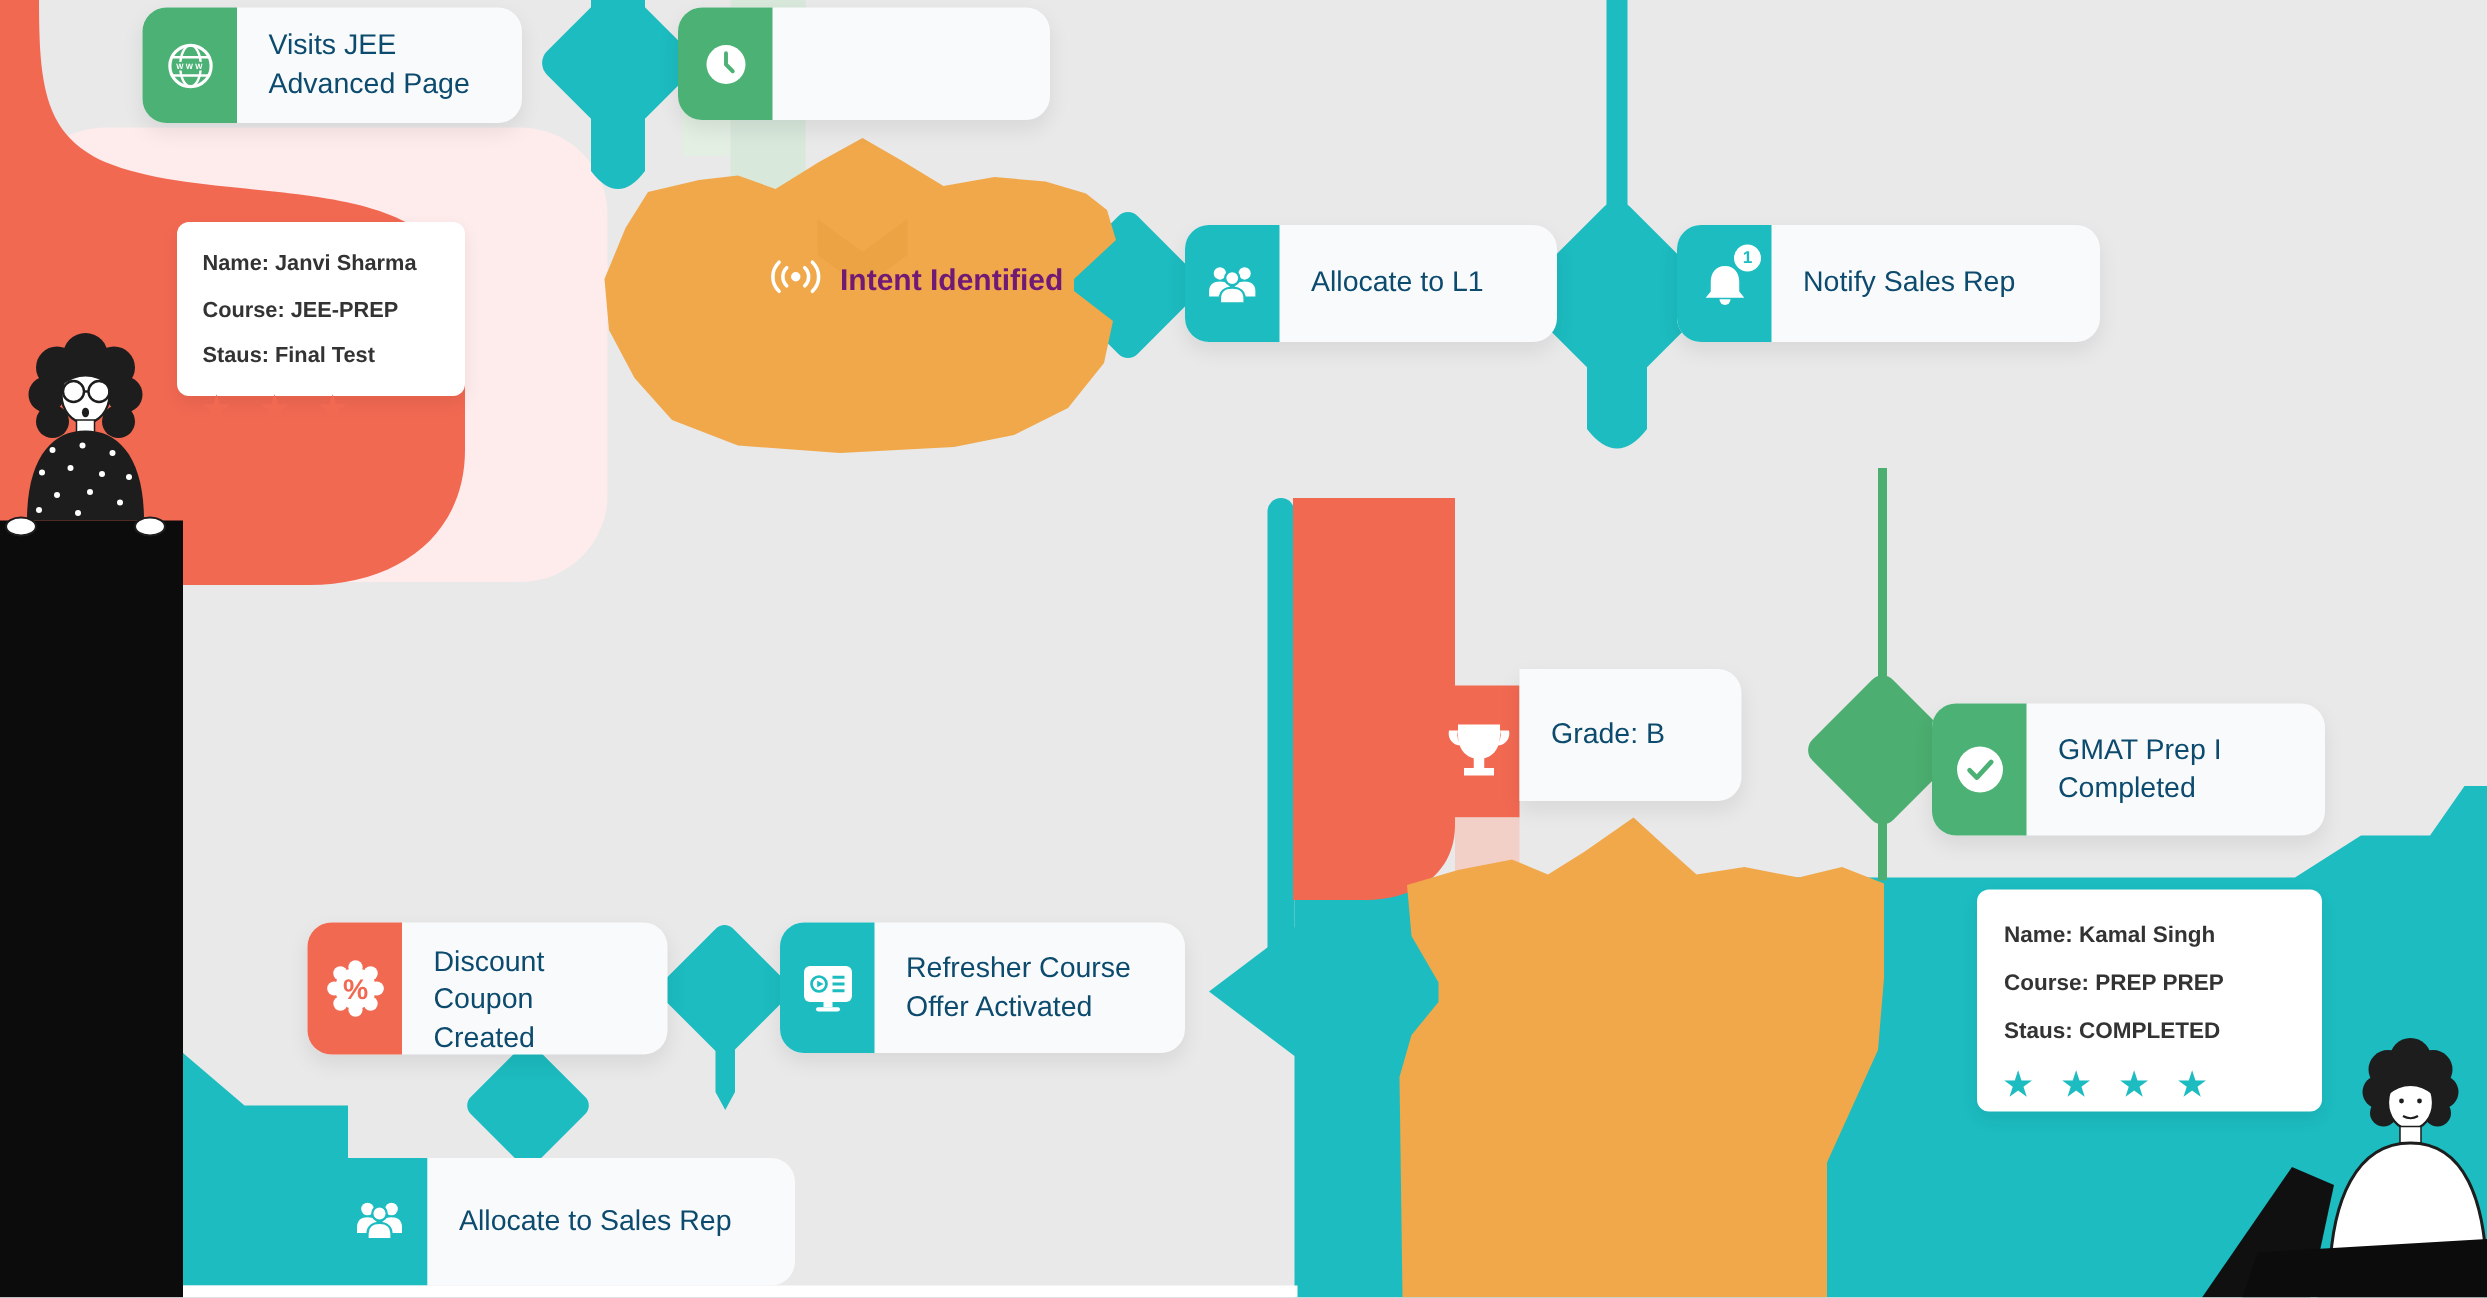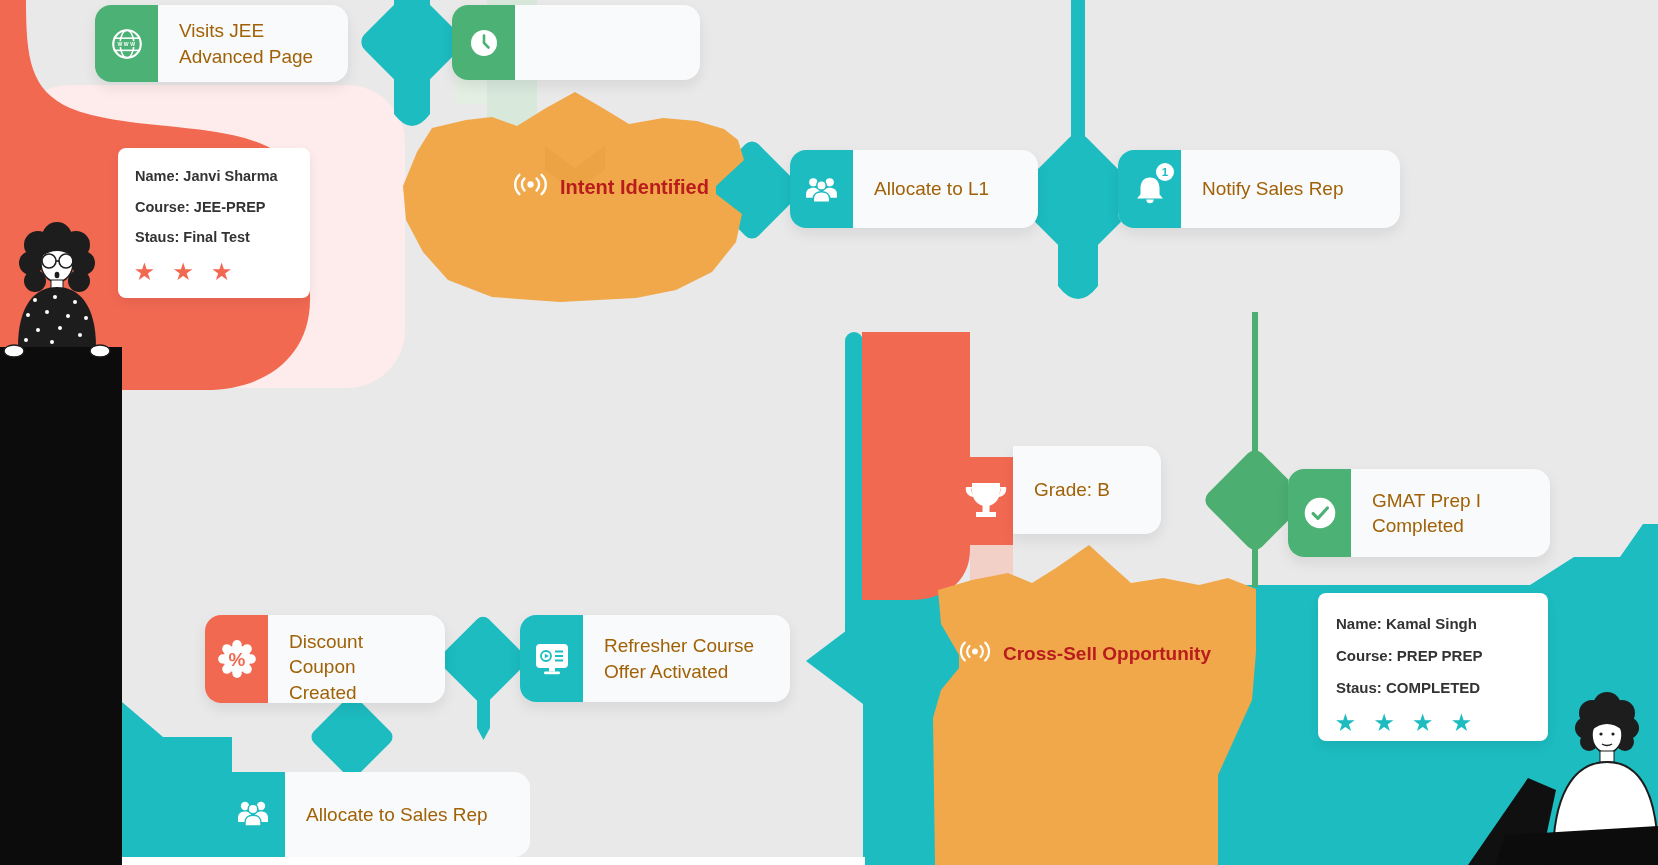--- a/index.html
+++ b/index.html
@@ -15,44 +15,44 @@
   }
   .iconblock{
     flex:0 0 63px;width:63px;align-self:stretch;
     border-radius:16px 0 0 16px;
     display:flex;align-items:center;justify-content:center;position:relative;
   }
   .green{background:#4cb174}
   .teal{background:#1cbcc0}
   .coral{background:#f26952}
   .label{
-    padding:0 18px 0 21px;font-size:19px;color:#a16207;line-height:1.32;
+    padding:0 18px 0 21px;font-size:19px;color:#0c4a6e;line-height:1.32;
   }
   .card.right-open{border-radius:0 16px 16px 0;}
   .badge{
     position:absolute;top:13px;right:7px;width:18px;height:18px;border-radius:50%;
     background:#fff;color:#1cbcc0;font-size:11.5px;font-weight:bold;
     display:flex;align-items:center;justify-content:center;
   }
   .profile{
     position:absolute;background:#fff;border-radius:8px;
     box-shadow:0 5px 12px rgba(0,0,0,.07);
     font-weight:bold;color:#333;
   }
   .profile .row{white-space:nowrap;}
   .stars{letter-spacing:7px;}
   .coral-stars{color:#f26952;font-size:21px;}
   .teal-stars{color:#1cbcc0;font-size:21px;}
-  #janvi-card{left:118px;top:148px;width:192px;height:150px;padding:20px 0 0 17px;font-size:14.5px;box-sizing:border-box;}
+  #janvi-card{left:118px;top:148px;width:192px;height:116px;padding:20px 0 0 17px;font-size:14.5px;box-sizing:border-box;}
   #janvi-card .row{margin-bottom:14.5px;}
   #kamal-card{left:1318px;top:593px;width:230px;height:148px;padding:22px 0 0 18px;font-size:15px;box-sizing:border-box;}
   #kamal-card .row{margin-bottom:15px;}
   .burst-label{
     position:absolute;display:flex;align-items:center;gap:11px;
-    color:#b91c1c;font-weight:bold;white-space:nowrap;
+    color:#701a75;font-weight:bold;white-space:nowrap;
   }
   #intent-label{left:512px;top:172px;font-size:20px;}
   #cross-label{left:958px;top:640px;font-size:19px;}
 </style>
 </head>
 <body>
 
 <div id="canvas">
 
   <svg id="bg-svg" width="1658" height="865" viewBox="0 0 1658 865">
@@ -288,32 +288,20 @@
         <circle cx="20" cy="13" r="3.4" fill="#fff"></circle>
         <path d="M13.5 6.5 a9 9 0 0 0 0 13" stroke="#fff" stroke-width="2.6" fill="none" stroke-linecap="round"></path>
         <path d="M8 2.5 a14.5 14.5 0 0 0 0 21" stroke="#fff" stroke-width="2.6" fill="none" stroke-linecap="round"></path>
         <path d="M26.5 6.5 a9 9 0 0 1 0 13" stroke="#fff" stroke-width="2.6" fill="none" stroke-linecap="round"></path>
         <path d="M32 2.5 a14.5 14.5 0 0 1 0 21" stroke="#fff" stroke-width="2.6" fill="none" stroke-linecap="round"></path>
       </svg>
     </span>
     <span>Intent Identified</span>
   </div>
 
-  <div class="burst-label" id="cross-label">
-    <span>
-      <svg width="34" height="23" viewBox="0 0 40 26">
-        <circle cx="20" cy="13" r="3.4" fill="#fff"></circle>
-        <path d="M13.5 6.5 a9 9 0 0 0 0 13" stroke="#fff" stroke-width="2.6" fill="none" stroke-linecap="round"></path>
-        <path d="M8 2.5 a14.5 14.5 0 0 0 0 21" stroke="#fff" stroke-width="2.6" fill="none" stroke-linecap="round"></path>
-        <path d="M26.5 6.5 a9 9 0 0 1 0 13" stroke="#fff" stroke-width="2.6" fill="none" stroke-linecap="round"></path>
-        <path d="M32 2.5 a14.5 14.5 0 0 1 0 21" stroke="#fff" stroke-width="2.6" fill="none" stroke-linecap="round"></path>
-      </svg>
-    </span>
-    <span>Cross-Sell Opportunity</span>
-  </div>
 
   <div class="profile" id="janvi-card">
     <div class="row">Name: Janvi Sharma</div>
     <div class="row">Course: JEE-PREP</div>
     <div class="row">Staus: Final Test</div>
     <div class="stars coral-stars">★ ★ ★</div>
   </div>
 
   <div class="profile" id="kamal-card">
     <div class="row">Name: Kamal Singh</div>

